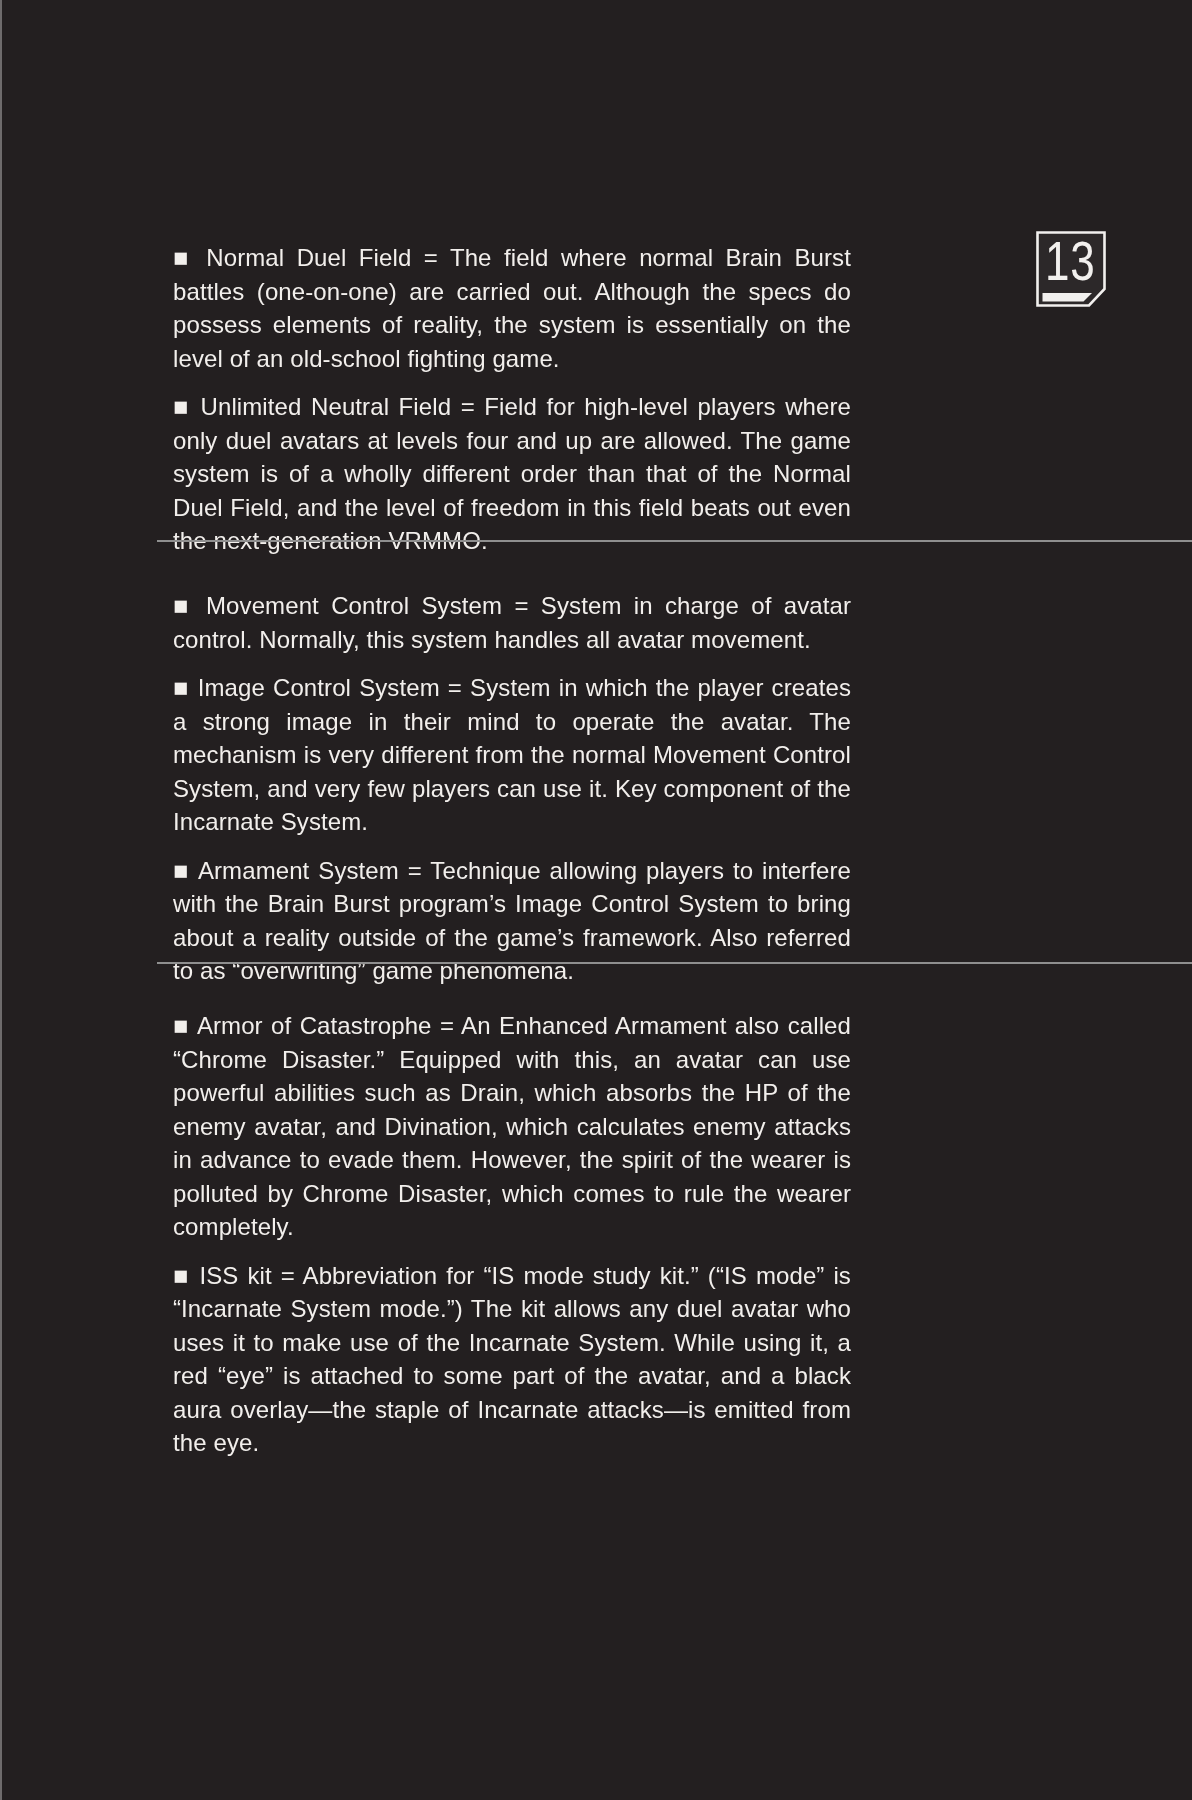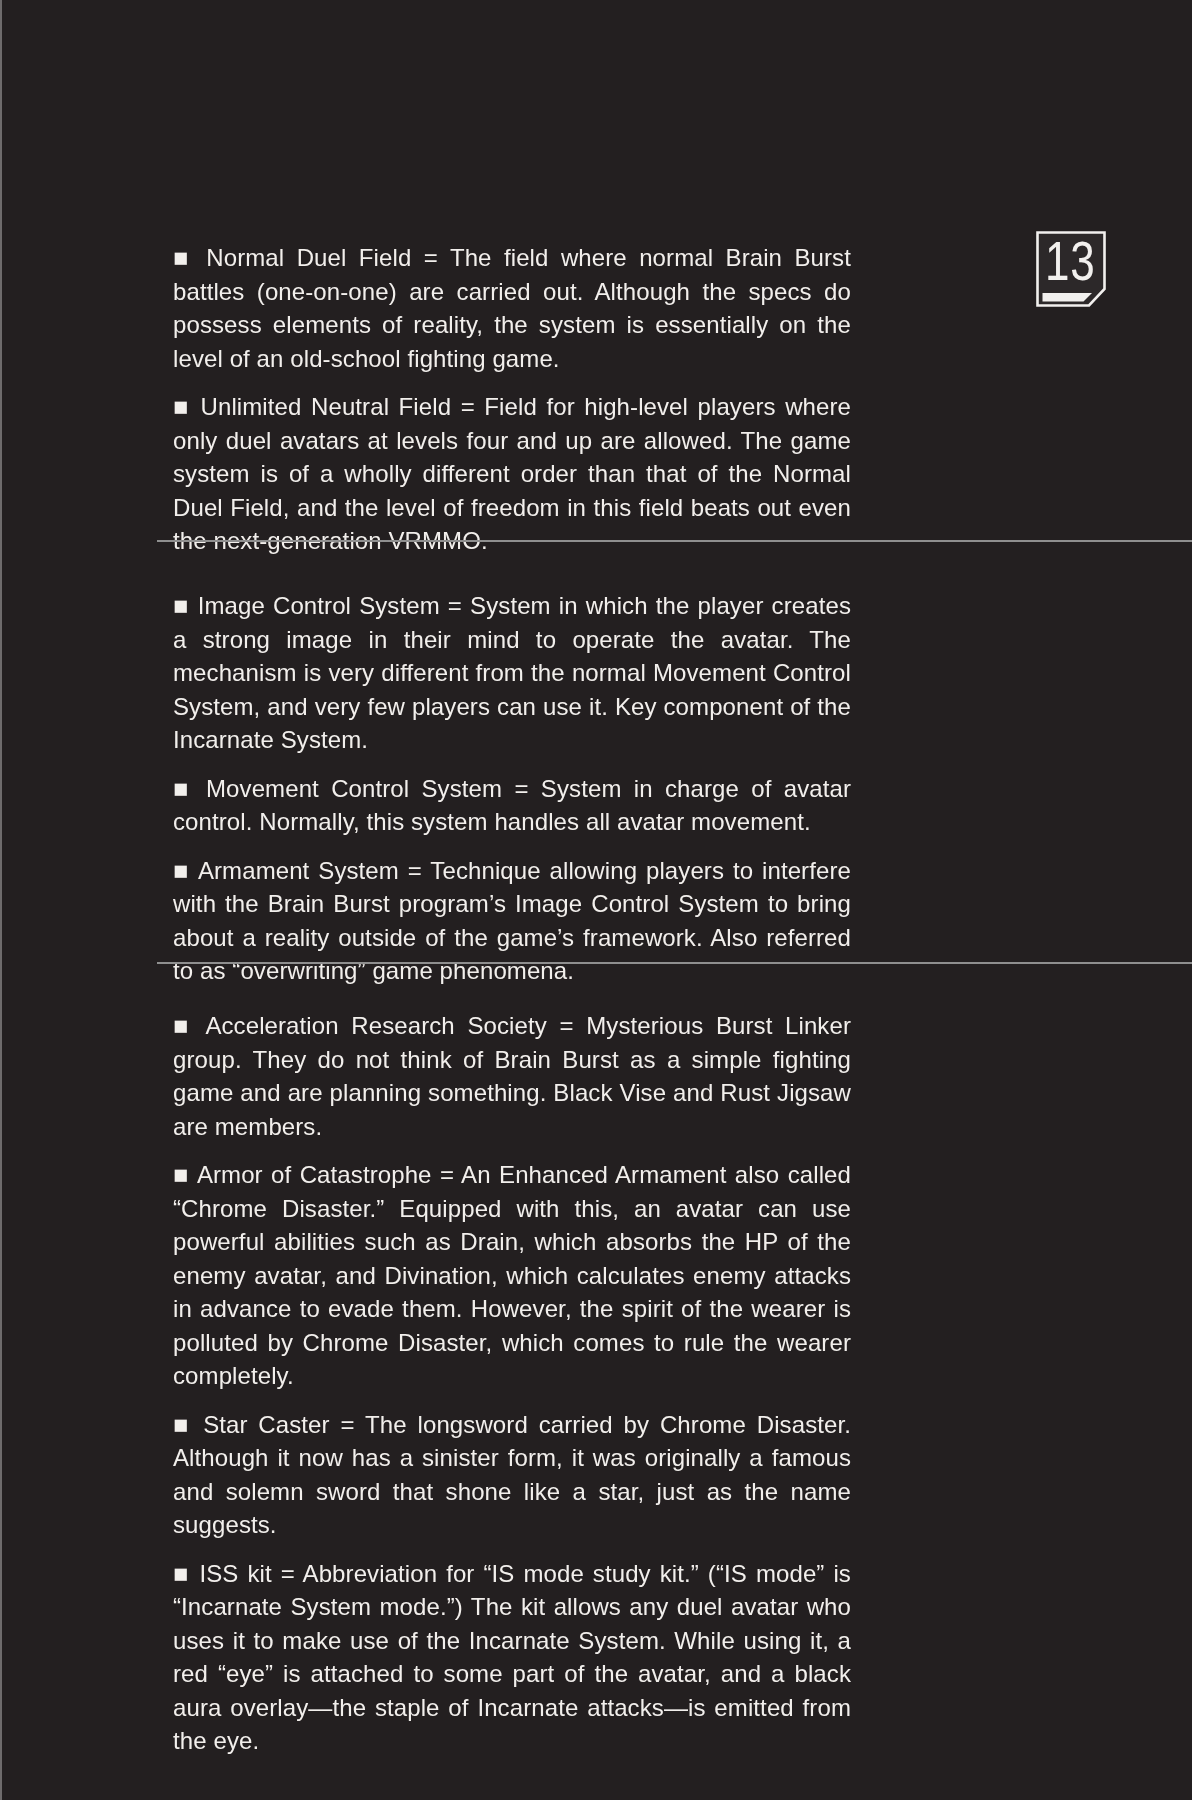--- a/index.html
+++ b/index.html
@@ -45,31 +45,29 @@
   <div class="edge-line"></div>
 
   <div class="glossary" id="section-1">
     <p class="entry"><span class="bullet">■</span> <span class="term">Normal Duel Field</span> <span class="eq">=</span> <span class="def">The field where normal Brain Burst battles (one-on-one) are carried out. Although the specs do possess elements of reality, the system is essentially on the level of an old-school fighting game.</span></p>
     <p class="entry"><span class="bullet">■</span> <span class="term">Unlimited Neutral Field</span> <span class="eq">=</span> <span class="def">Field for high-level players where only duel avatars at levels four and up are allowed. The game system is of a wholly different order than that of the Normal Duel Field, and the level of freedom in this field beats out even the next-generation VRMMO.</span></p>
   </div>
 
   <div class="divider" id="divider-1"></div>
 
   <div class="glossary" id="section-2">
+    <p class="entry"><span class="bullet">■</span> <span class="term">Movement Control System</span> <span class="eq">=</span> <span class="def">System in charge of avatar control. Normally, this system handles all avatar movement.</span></p>
     <p class="entry"><span class="bullet">■</span> <span class="term">Image Control System</span> <span class="eq">=</span> <span class="def">System in which the player creates a strong image in their mind to operate the avatar. The mechanism is very different from the normal Movement Control System, and very few players can use it. Key component of the Incarnate System.</span></p>
-    <p class="entry"><span class="bullet">■</span> <span class="term">Movement Control System</span> <span class="eq">=</span> <span class="def">System in charge of avatar control. Normally, this system handles all avatar movement.</span></p>
     <p class="entry"><span class="bullet">■</span> <span class="term">Armament System</span> <span class="eq">=</span> <span class="def">Technique allowing players to interfere with the Brain Burst program’s Image Control System to bring about a reality outside of the game’s framework. Also referred to as “overwriting” game phenomena.</span></p>
   </div>
 
   <div class="divider" id="divider-2"></div>
 
   <div class="glossary" id="section-3">
-    <p class="entry"><span class="bullet">■</span> <span class="term">Acceleration Research Society</span> <span class="eq">=</span> <span class="def">Mysterious Burst Linker group. They do not think of Brain Burst as a simple fighting game and are planning something. Black Vise and Rust Jigsaw are members.</span></p>
     <p class="entry"><span class="bullet">■</span> <span class="term">Armor of Catastrophe</span> <span class="eq">=</span> <span class="def">An Enhanced Armament also called “Chrome Disaster.” Equipped with this, an avatar can use powerful abilities such as Drain, which absorbs the HP of the enemy avatar, and Divination, which calculates enemy attacks in advance to evade them. However, the spirit of the wearer is polluted by Chrome Disaster, which comes to rule the wearer completely.</span></p>
-    <p class="entry"><span class="bullet">■</span> <span class="term">Star Caster</span> <span class="eq">=</span> <span class="def">The longsword carried by Chrome Disaster. Although it now has a sinister form, it was originally a famous and solemn sword that shone like a star, just as the name suggests.</span></p>
     <p class="entry"><span class="bullet">■</span> <span class="term">ISS kit</span> <span class="eq">=</span> <span class="def">Abbreviation for “IS mode study kit.” (“IS mode” is “Incarnate System mode.”) The kit allows any duel avatar who uses it to make use of the Incarnate System. While using it, a red “eye” is attached to some part of the avatar, and a black aura overlay—the staple of Incarnate attacks—is emitted from the eye.</span></p>
   </div>
 
   <div class="page-badge">
     <svg width="70" height="76" viewBox="0 0 70 76">
       <path d="M1.5 1.5 H68.5 V58 L53 74.5 H1.5 Z" style="fill:var(--badge_fill);stroke:var(--badge_accent);stroke-width:2.6"></path>
       <path d="M6.5 62 H56 L47.5 70.5 H6.5 Z" style="fill:var(--badge_accent)"></path>
     </svg>
     <span class="page-num">13</span>
   </div>

